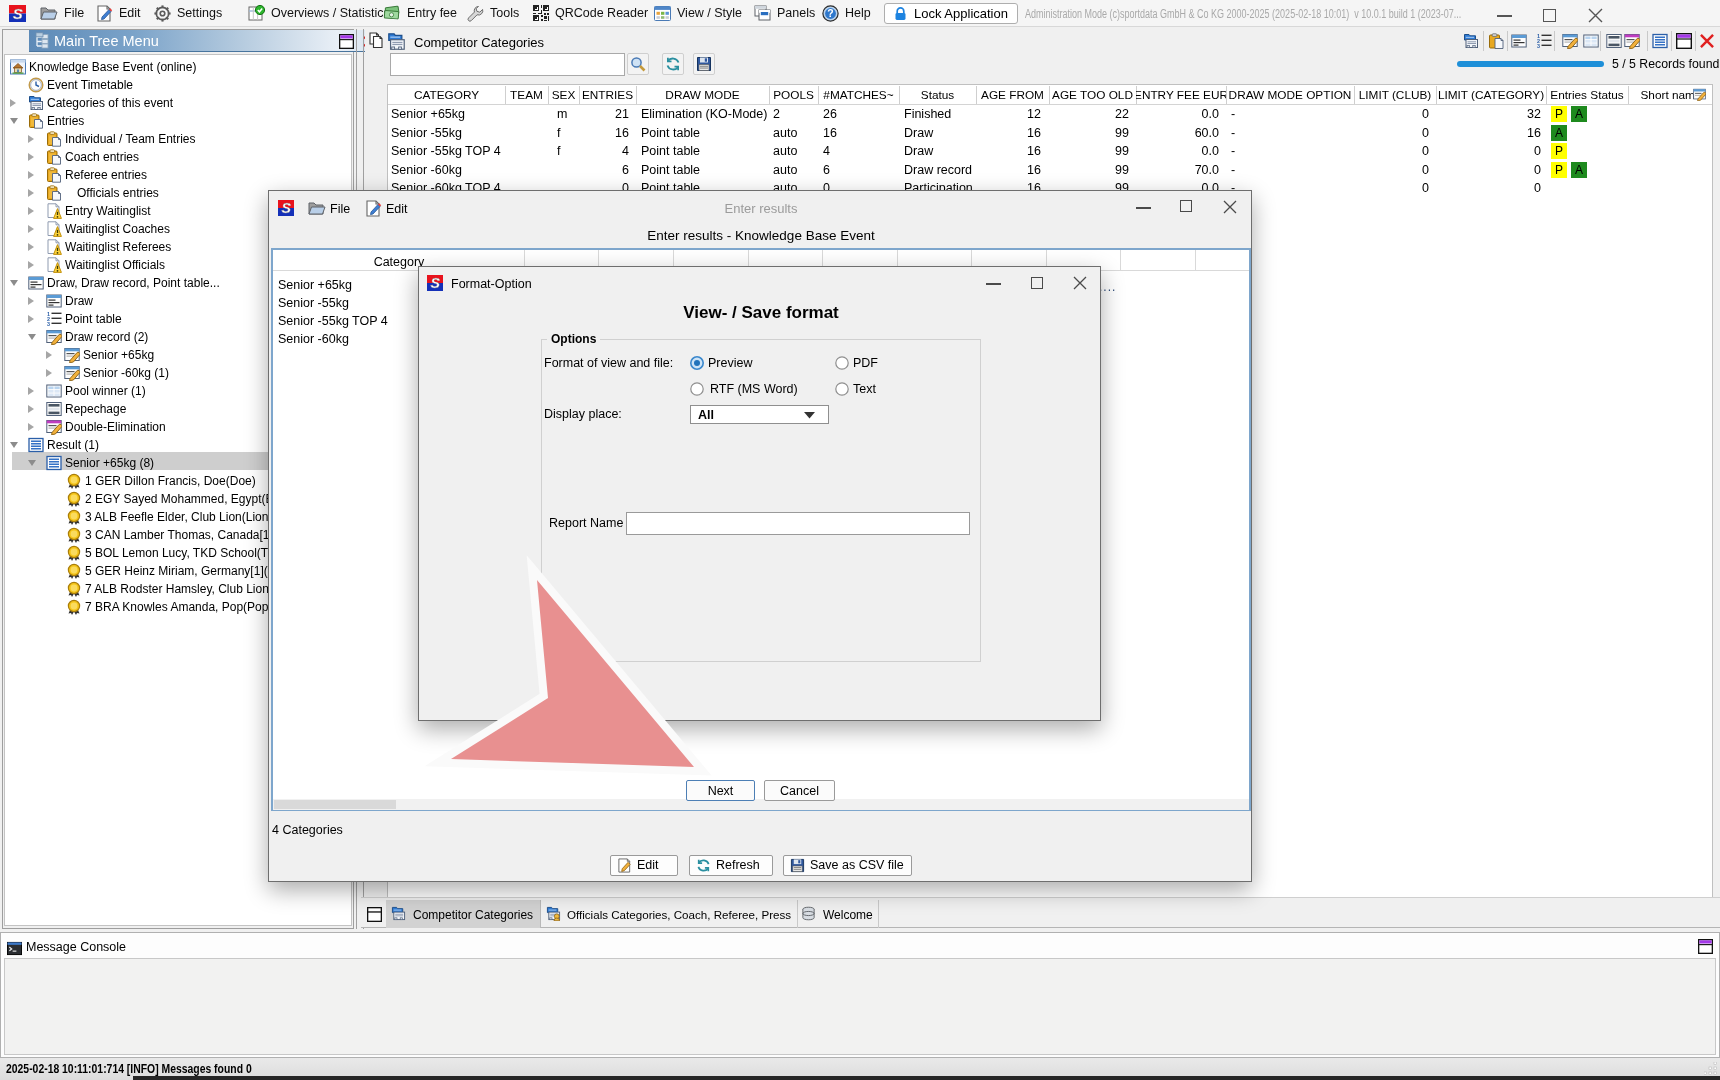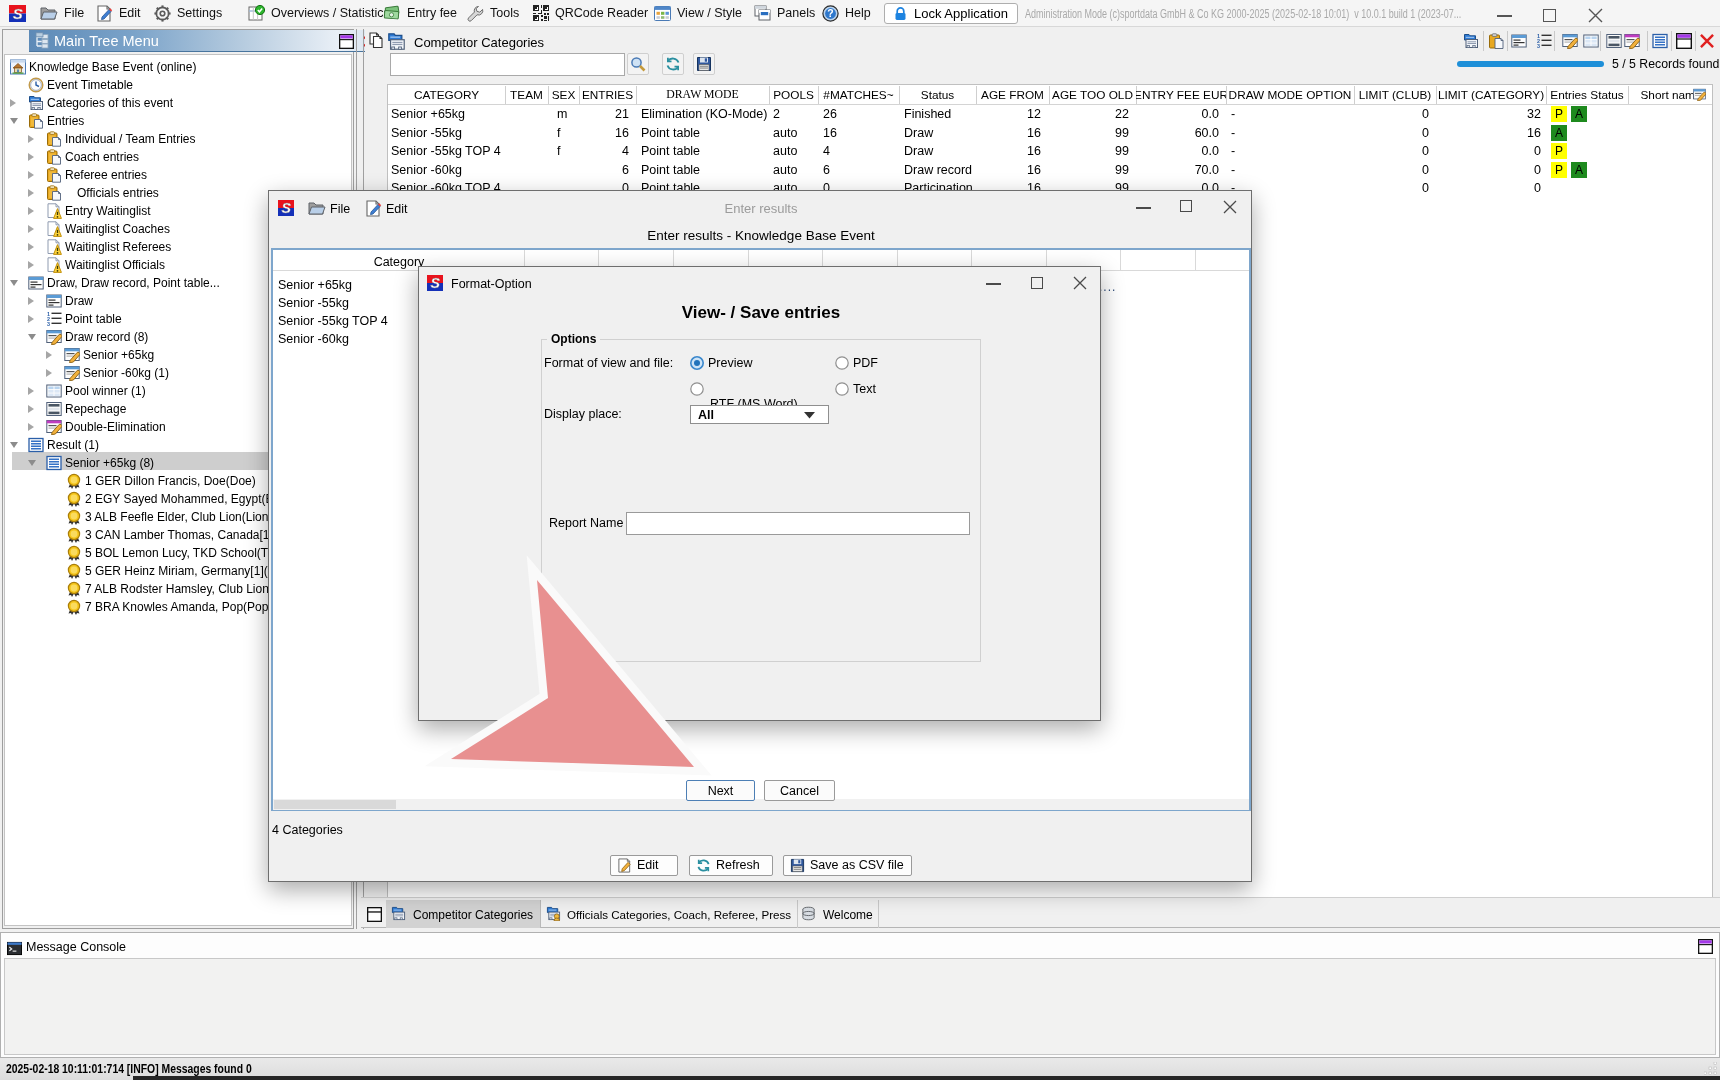--- a/index.html
+++ b/index.html
@@ -446,21 +446,21 @@
   <span class="tl" style="position:absolute;left:60px;top:238px;line-height:16px;font-size:12px;white-space:nowrap;">Draw</span>
   <span class="arrow-c" style="position:absolute;left:23px;top:259.5px;"></span>
   <svg style="position:absolute;left:41px;top:256px;" width="16" height="16">
         <use href="#i-pointtable"></use>
       </svg>
   <span class="tl" style="position:absolute;left:60px;top:256px;line-height:16px;font-size:12px;white-space:nowrap;">Point table</span>
   <span class="arrow-e" style="position:absolute;left:23px;top:279px;"></span>
   <svg style="position:absolute;left:41px;top:274px;" width="16" height="16">
         <use href="#i-winpencil"></use>
       </svg>
-  <span class="tl" style="position:absolute;left:60px;top:274px;line-height:16px;font-size:12px;white-space:nowrap;">Draw record (8)</span>
+  <span class="tl" style="position:absolute;left:60px;top:274px;line-height:16px;font-size:12px;white-space:nowrap;">Draw record (2)</span>
   <span class="arrow-c" style="position:absolute;left:41px;top:295.5px;"></span>
   <svg style="position:absolute;left:59px;top:292px;" width="16" height="16">
         <use href="#i-winpencil"></use>
       </svg>
   <span class="tl" style="position:absolute;left:78px;top:292px;line-height:16px;font-size:12px;white-space:nowrap;">Senior +65kg</span>
   <span class="arrow-c" style="position:absolute;left:41px;top:313.5px;"></span>
   <svg style="position:absolute;left:59px;top:310px;" width="16" height="16">
         <use href="#i-winpencil"></use>
       </svg>
   <span class="tl" style="position:absolute;left:78px;top:310px;line-height:16px;font-size:12px;white-space:nowrap;">Senior -60kg (1)</span>
@@ -602,21 +602,21 @@
   <div style="position:absolute;left:838px;top:1px;width:1px;height:18px;background:#cfcfcf;"></div>
   <div style="position:absolute;left:966px;top:1px;width:1px;height:18px;background:#cfcfcf;"></div>
   <div style="position:absolute;left:1048px;top:1px;width:1px;height:18px;background:#cfcfcf;"></div>
   <div style="position:absolute;left:1158px;top:1px;width:1px;height:18px;background:#cfcfcf;"></div>
   <div style="position:absolute;left:1240px;top:1px;width:1px;height:18px;background:#cfcfcf;"></div>
   <div style="position:absolute;left:0;top:19px;width:1324px;height:1px;background:#d4d4d4;"></div>
   <div class="hdrcell" style="left:0px;width:117px;">CATEGORY</div>
   <div class="hdrcell" style="left:117px;width:43px;">TEAM</div>
   <div class="hdrcell" style="left:160px;width:31px;">SEX</div>
   <div class="hdrcell" style="left:191px;width:57px;">ENTRIES</div>
-  <div class="hdrcell" style="left:248px;width:133px;font-family:Liberation Serif, serif;">DRAW MODE</div>
+  <div class="hdrcell" style="left:248px;width:133px;">DRAW MODE</div>
   <div class="hdrcell" style="left:381px;width:49px;">POOLS</div>
   <div class="hdrcell" style="left:430px;width:81px;">#MATCHES~</div>
   <div class="hdrcell" style="left:511px;width:77px;">Status</div>
   <div class="hdrcell" style="left:588px;width:73px;">AGE FROM</div>
   <div class="hdrcell" style="left:661px;width:87px;">AGE TOO OLD</div>
   <div class="hdrcell" style="left:748px;width:90px;">ENTRY FEE EUR</div>
   <div class="hdrcell" style="left:838px;width:128px;">DRAW MODE OPTION</div>
   <div class="hdrcell" style="left:966px;width:82px;">LIMIT (CLUB)</div>
   <div class="hdrcell" style="left:1048px;width:110px;">LIMIT (CATEGORY)</div>
   <div class="hdrcell" style="left:1158px;width:82px;">Entries Status</div>
@@ -804,37 +804,37 @@
 <div class="dialog" id="dlg-format" style="left:418px;top:266px;width:683px;height:455px;">
 <svg style="position:absolute;left:8px;top:8px;" width="16" height="16">
       <use href="#i-logo"></use>
     </svg>
 <span class="txt" style="left:32px;top:10px;font-size:12.5px;">Format-Option</span>
 <div style="position:absolute;left:567px;top:16px;width:15px;height:2px;background:#4a4a4a;"></div>
 <div style="position:absolute;left:612px;top:10px;width:12px;height:12px;border:1.3px solid #4a4a4a;"></div>
 <svg style="position:absolute;left:654px;top:9px;" width="14" height="14" viewBox="0 0 14 14">
       <path d="M1 1 L13 13 M13 1 L1 13" stroke="#4a4a4a" stroke-width="1.3"></path>
     </svg>
-<span class="txt" style="left:342px;top:36px;font-size:17px;font-weight:bold;transform:translateX(-50%);">View- / Save entries</span>
+<span class="txt" style="left:342px;top:36px;font-size:17px;font-weight:bold;transform:translateX(-50%);">View- / Save format</span>
 <div style="position:absolute;left:122px;top:72px;width:440px;height:323px;border:1px solid #d0d0d0;"></div>
 <span class="txt" style="left:128px;top:65px;font-size:12px;font-weight:bold;background:#f0f0f0;padding:0 4px;">Options</span>
 <span class="txt" style="left:125px;top:89px;font-size:12.5px;">Format of view and file:</span>
 <svg style="position:absolute;left:271px;top:89px;" width="14" height="14">
       <circle cx="7" cy="7" r="6.2" fill="#cde3f6" stroke="#3a87cc" stroke-width="1.6"></circle>
       <circle cx="7" cy="7" r="3" fill="#2273bb"></circle>
     </svg>
 <span class="txt" style="left:289px;top:89px;font-size:12.5px;">Preview</span>
 <svg style="position:absolute;left:416px;top:89px;" width="14" height="14">
       <circle cx="7" cy="7" r="6.2" fill="#fff" stroke="#8f8f8f" stroke-width="1.2"></circle>
     </svg>
 <span class="txt" style="left:434px;top:89px;font-size:12.5px;">PDF</span>
 <svg style="position:absolute;left:271px;top:115px;" width="14" height="14">
       <circle cx="7" cy="7" r="6.2" fill="#fff" stroke="#8f8f8f" stroke-width="1.2"></circle>
     </svg>
-<span class="txt" style="left:291px;top:130px;font-size:12.5px;">RTF (MS Word)</span>
+<span class="txt" style="left:291px;top:115px;font-size:12.5px;">RTF (MS Word)</span>
 <svg style="position:absolute;left:416px;top:115px;" width="14" height="14">
       <circle cx="7" cy="7" r="6.2" fill="#fff" stroke="#8f8f8f" stroke-width="1.2"></circle>
     </svg>
 <span class="txt" style="left:434px;top:115px;font-size:12.5px;">Text</span>
 <span class="txt" style="left:125px;top:140px;font-size:12.5px;">Display place:</span>
 <div style="position:absolute;left:271px;top:138px;width:139px;height:19px;background:#fff;border:1px solid #8f8f8f;"></div>
 <span class="txt" style="left:279px;top:141px;font-size:12.5px;font-weight:bold;">All</span>
 <svg style="position:absolute;left:385px;top:145px;" width="11" height="7">
       <polygon points="0,0 11,0 5.5,6.5" fill="#333"></polygon>
     </svg>

